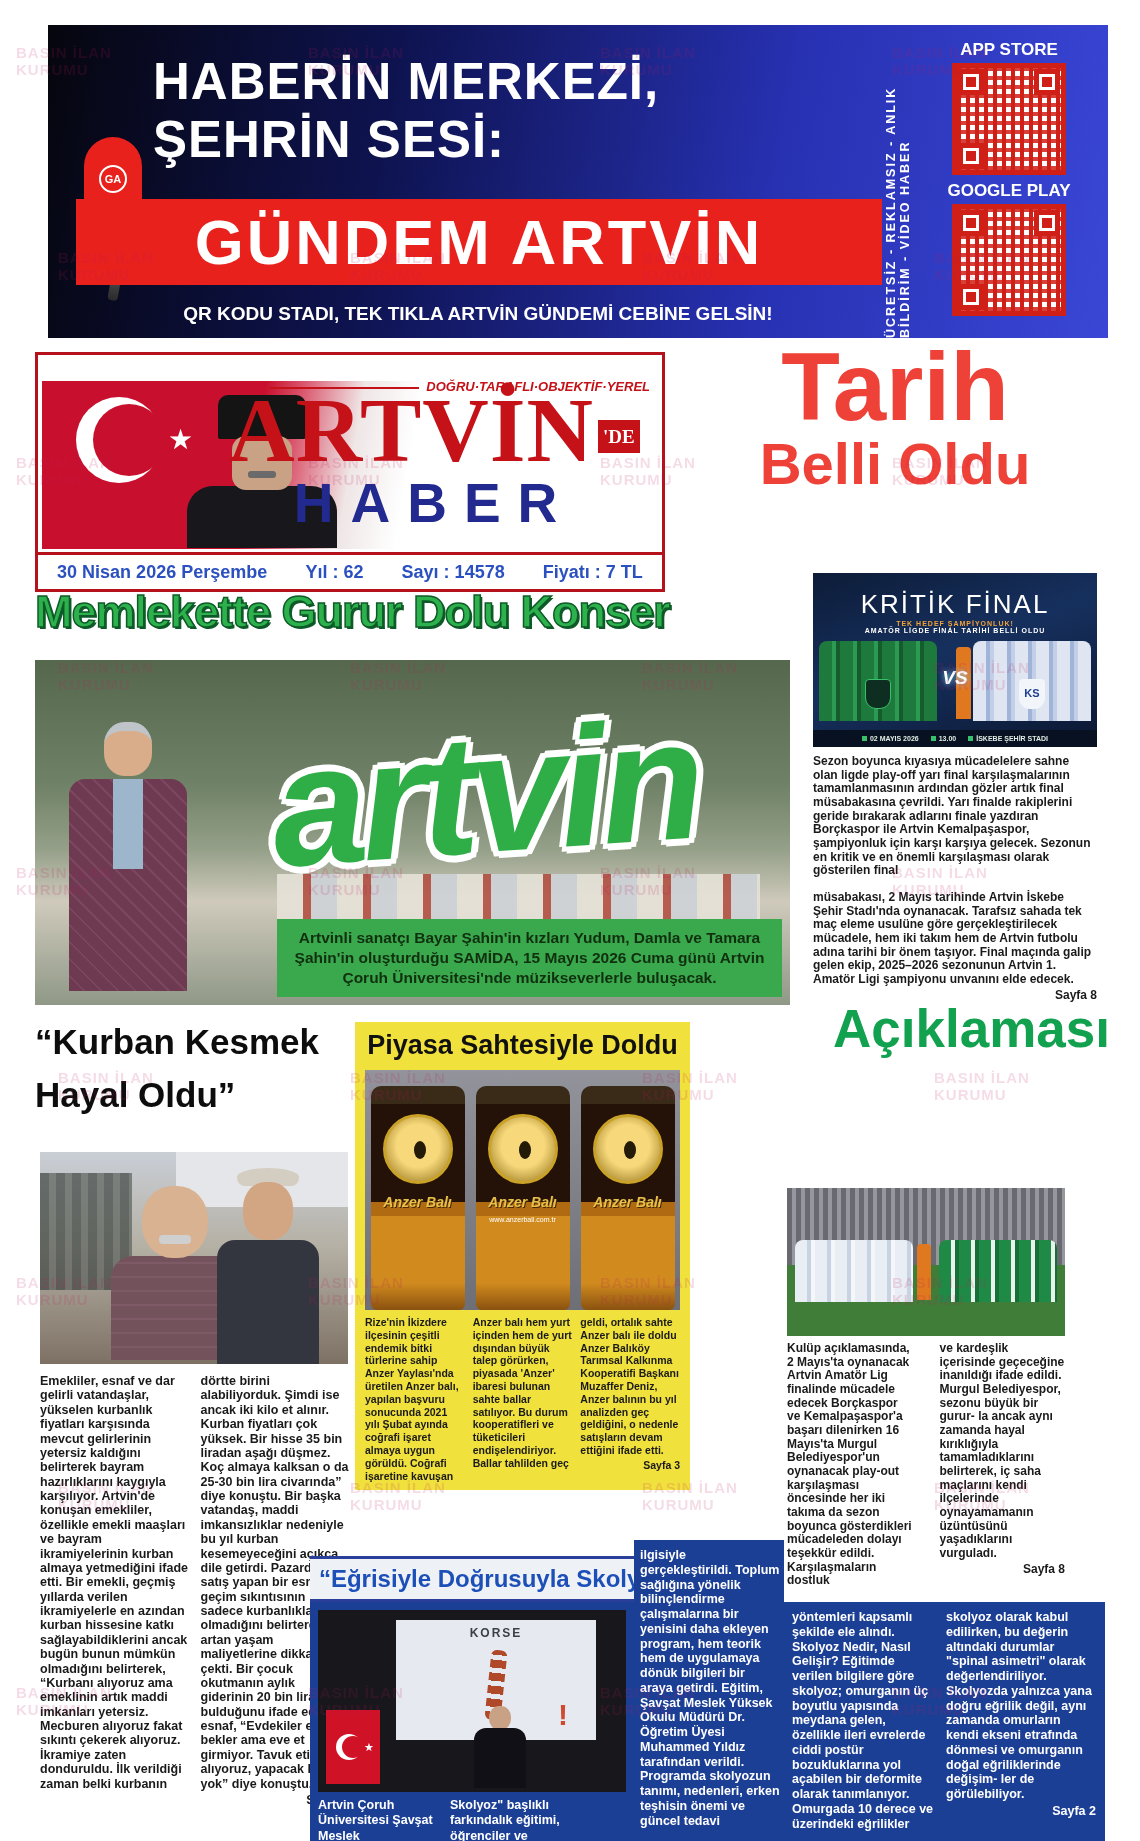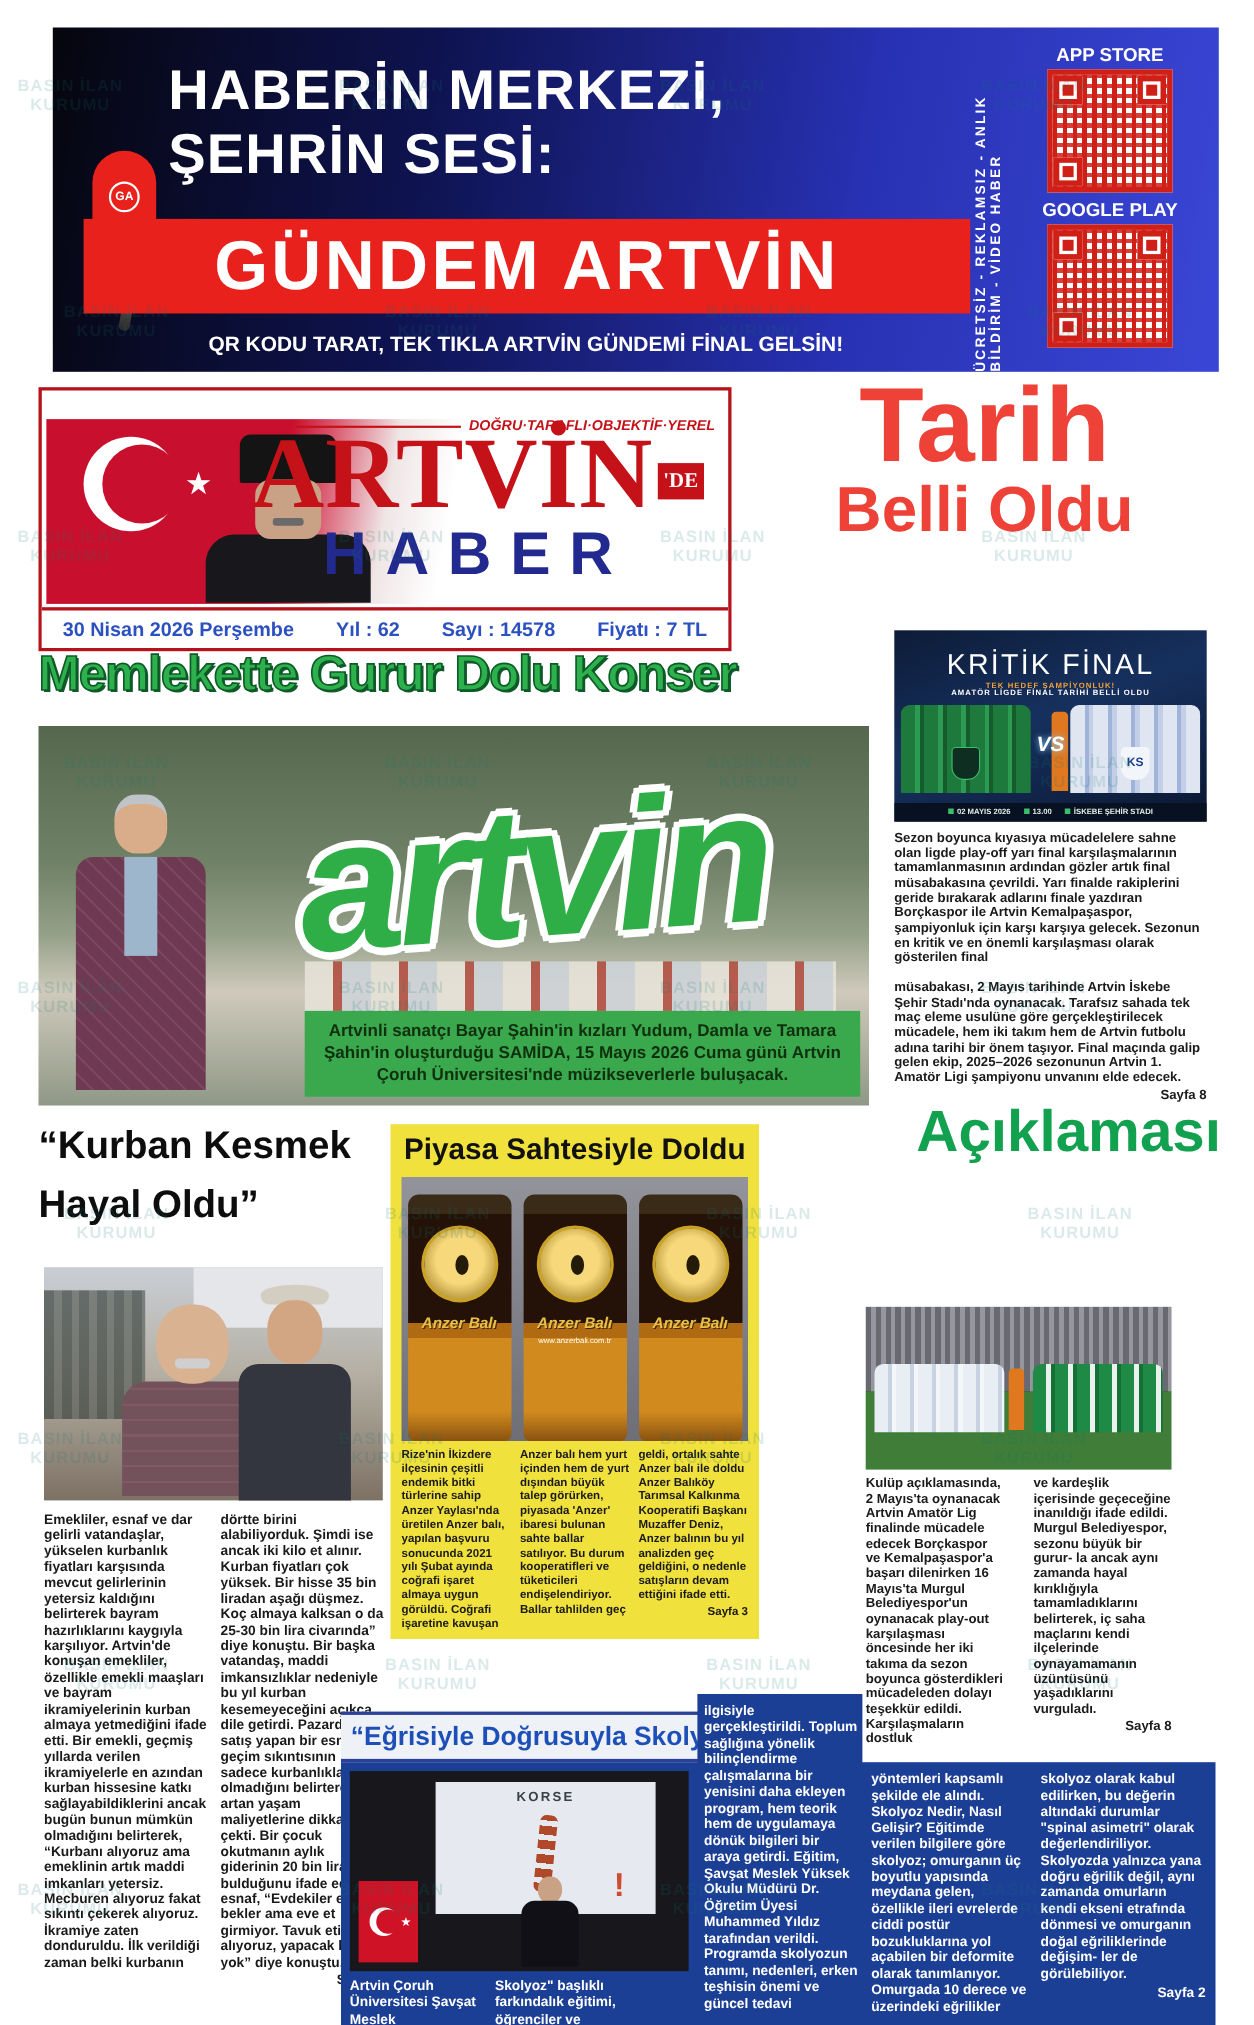--- a/index.html
+++ b/index.html
@@ -2,21 +2,21 @@
 <html><head>
 <meta charset="utf-8">
 <style>
   *{box-sizing:border-box;margin:0;padding:0;}
   html,body{background:#fff;}
   body{font-family:"Liberation Sans",sans-serif;}
   .page{position:relative;width:1140px;height:1841px;background:#fff;overflow:hidden;}
 
   
   #wm-layer{position:absolute;inset:0;z-index:40;pointer-events:none;}
-  .wm{position:absolute;color:#0f766e;opacity:.15;font:bold 15px/1.15 "Liberation Sans",sans-serif;white-space:pre;text-align:center;letter-spacing:1px;margin-top:26px;}
+  .wm{position:absolute;color:#be185d;opacity:.15;font:bold 15px/1.15 "Liberation Sans",sans-serif;white-space:pre;text-align:left;letter-spacing:1px;}
 
   
   .banner{position:absolute;left:48px;top:25px;width:1060px;height:313px;z-index:1;
     background:linear-gradient(100deg,#06060e 0%,#0e1350 32%,#2731b2 68%,#3a47d6 100%);}
   .mic{position:absolute;left:36px;top:112px;width:58px;height:170px;}
   .mic-head{width:58px;height:90px;background:#e8211d;border-radius:29px;position:relative;}
   .mic-logo{position:absolute;left:15px;top:28px;width:28px;height:28px;border:2px solid #fff;border-radius:50%;color:#fff;font:bold 11px/25px "Liberation Sans",sans-serif;text-align:center;}
   .mic-handle{width:10px;height:78px;background:linear-gradient(#999,#2a2a2a);margin:-4px 0 0 30px;transform:rotate(10deg);border-radius:4px;}
   .slogan{position:absolute;left:105px;top:28px;width:690px;text-align:left;color:#fff;font-weight:800;font-size:51px;line-height:1.13;letter-spacing:1px;}
   .brandbox{position:absolute;left:28px;top:174px;width:806px;height:86px;background:#e8211d;color:#fff;font-weight:800;font-size:63px;text-align:center;line-height:86px;letter-spacing:3px;}
@@ -176,21 +176,21 @@
       <div class="mic-head">
         <div class="mic-logo">GA</div>
       </div>
       <div class="mic-handle"></div>
     </div>
     <div class="slogan">
       <div>HABERİN MERKEZİ,</div>
       <div>ŞEHRİN SESİ:</div>
     </div>
     <div class="brandbox">GÜNDEM ARTVİN</div>
-    <div class="qr-instr">QR KODU TARAT, TEK TIKLA ARTVİN GÜNDEMİ FİNAL GELSİN!</div>
+    <div class="qr-instr">QR KODU STADI, TEK TIKLA ARTVİN GÜNDEMİ CEBİNE GELSİN!</div>
     <div class="vert-strip">
       <span>ÜCRETSİZ - REKLAMSIZ -  ANLIK BİLDİRİM -  VİDEO HABER</span>
     </div>
     <div class="store-col">
       <div class="store-label">APP STORE</div>
       <div class="qr">
           <i class="tl"></i>
           <i class="tr"></i>
           <i class="bl"></i>
         </div>

